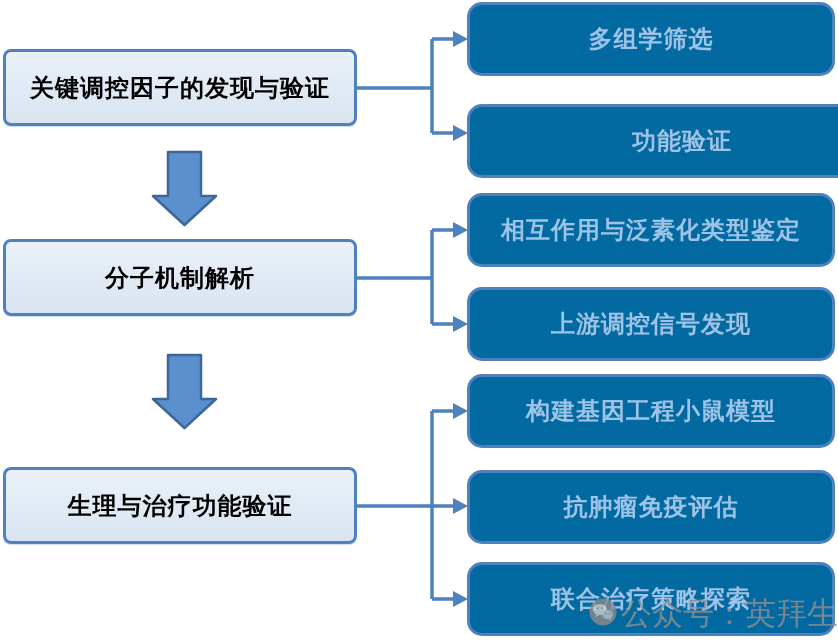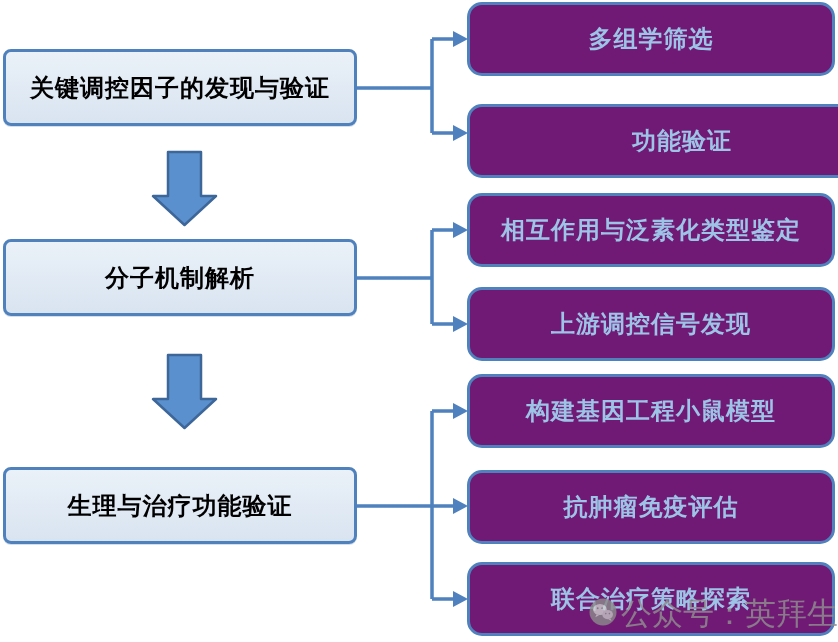--- a/index.html
+++ b/index.html
@@ -45,21 +45,21 @@
   .stage-1 { top: 49px; }
   .stage-2 { top: 239px; }
   .stage-3 { top: 467px; }
 
   
   .child-box {
     position: absolute;
     left: 467px;
     width: 362px;              
     height: 68px;
-    background: #701a75;
+    background: #0369a1;
     border: 3px solid #4f81bd;
     border-radius: 15px;
     display: flex;
     align-items: center;
     justify-content: center;
     z-index: 2;
   }
   .child-box .child-label {
     color: #9dc3e6;
     font-size: 24px;

